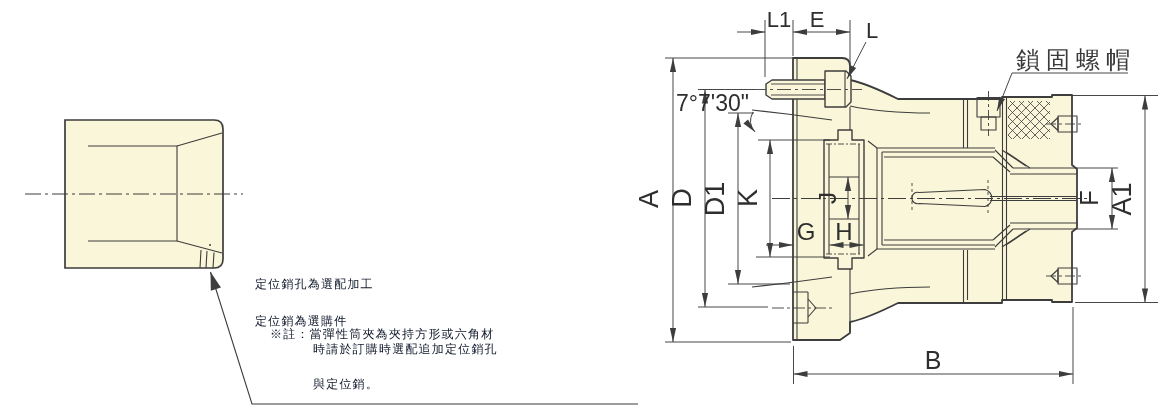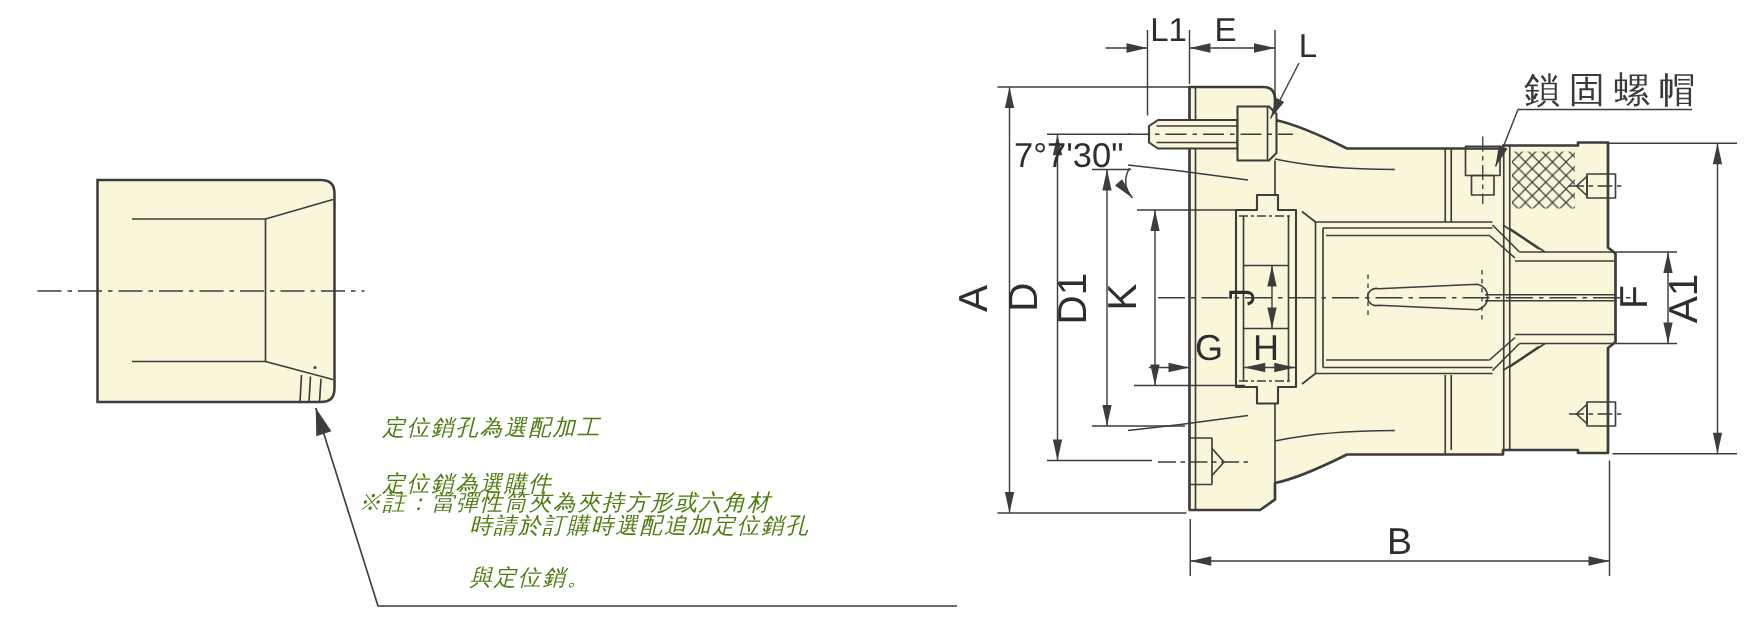--- a/index.html
+++ b/index.html
@@ -2,21 +2,21 @@
 <html><head>
 <meta charset="utf-8">
 <style>
   html,body{margin:0;padding:0;background:#ffffff;}
   .stage{position:relative;width:1170px;height:420px;background:#ffffff;overflow:hidden;
          font-family:"Liberation Sans",sans-serif;padding-left:44px;}
   svg{position:absolute;left:0;top:0;}
   .dimtxt{font-family:"Liberation Sans",sans-serif;fill:#2e2e2e;}
   .cjk{font-family:"DejaVu Serif","Liberation Serif",serif;fill:#3a3a3a;}
   .note-line{position:absolute;font-family:"DejaVu Serif","Liberation Serif",serif;
-             font-size:15px;letter-spacing:1.2px;color:#4d7c0f;white-space:nowrap;font-style:italic;}
+             font-size:12px;letter-spacing:1.2px;color:#0f172a;white-space:nowrap;}
 </style>
 </head>
 <body>
 
 <div class="stage">
 
 <svg width="1170" height="420" viewBox="0 0 1170 420">
   <defs>
     <marker id="ah" markerUnits="userSpaceOnUse" markerWidth="16" markerHeight="10" refX="15" refY="5" orient="auto-start-reverse">
       <path d="M15,5 L1,1.9 L1,8.1 Z" fill="#3d3d3d"></path>
@@ -168,18 +168,18 @@
 
     <text class="dimtxt" font-size="26" text-anchor="middle" transform="translate(1098,198) rotate(-90)">F</text>
     <text class="dimtxt" font-size="27" text-anchor="middle" transform="translate(1131,199) rotate(-90)">A1</text>
     <text class="dimtxt" x="933" y="369" font-size="25" text-anchor="middle">B</text>
   </g>
 </svg>
 
   <div>
     <div class="note-line" style="left:255px;top:276px;">定位銷孔為選配加工</div>
     <div class="note-line" style="left:255px;top:313px;">定位銷為選購件</div>
-    <div class="note-line" style="left:239px;top:326px;">※註：當彈性筒夾為夾持方形或六角材</div>
+    <div class="note-line" style="left:270px;top:326px;">※註：當彈性筒夾為夾持方形或六角材</div>
     <div class="note-line" style="left:313px;top:341px;">時請於訂購時選配追加定位銷孔</div>
     <div class="note-line" style="left:313px;top:376px;text-align:right;">與定位銷。</div>
   </div>
 
 </div>
 
 </body></html>

